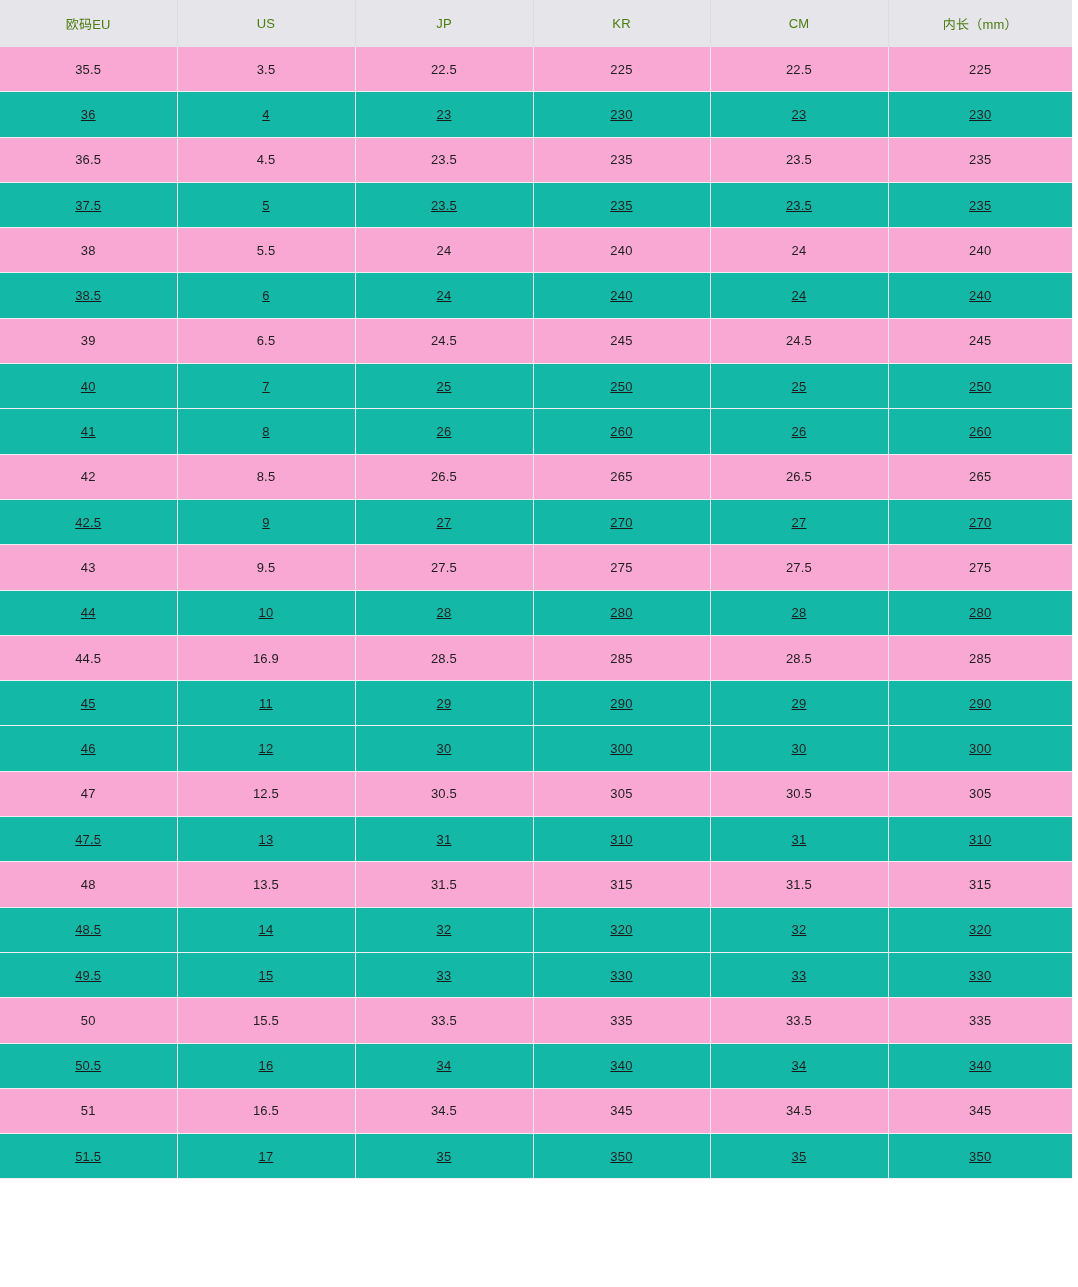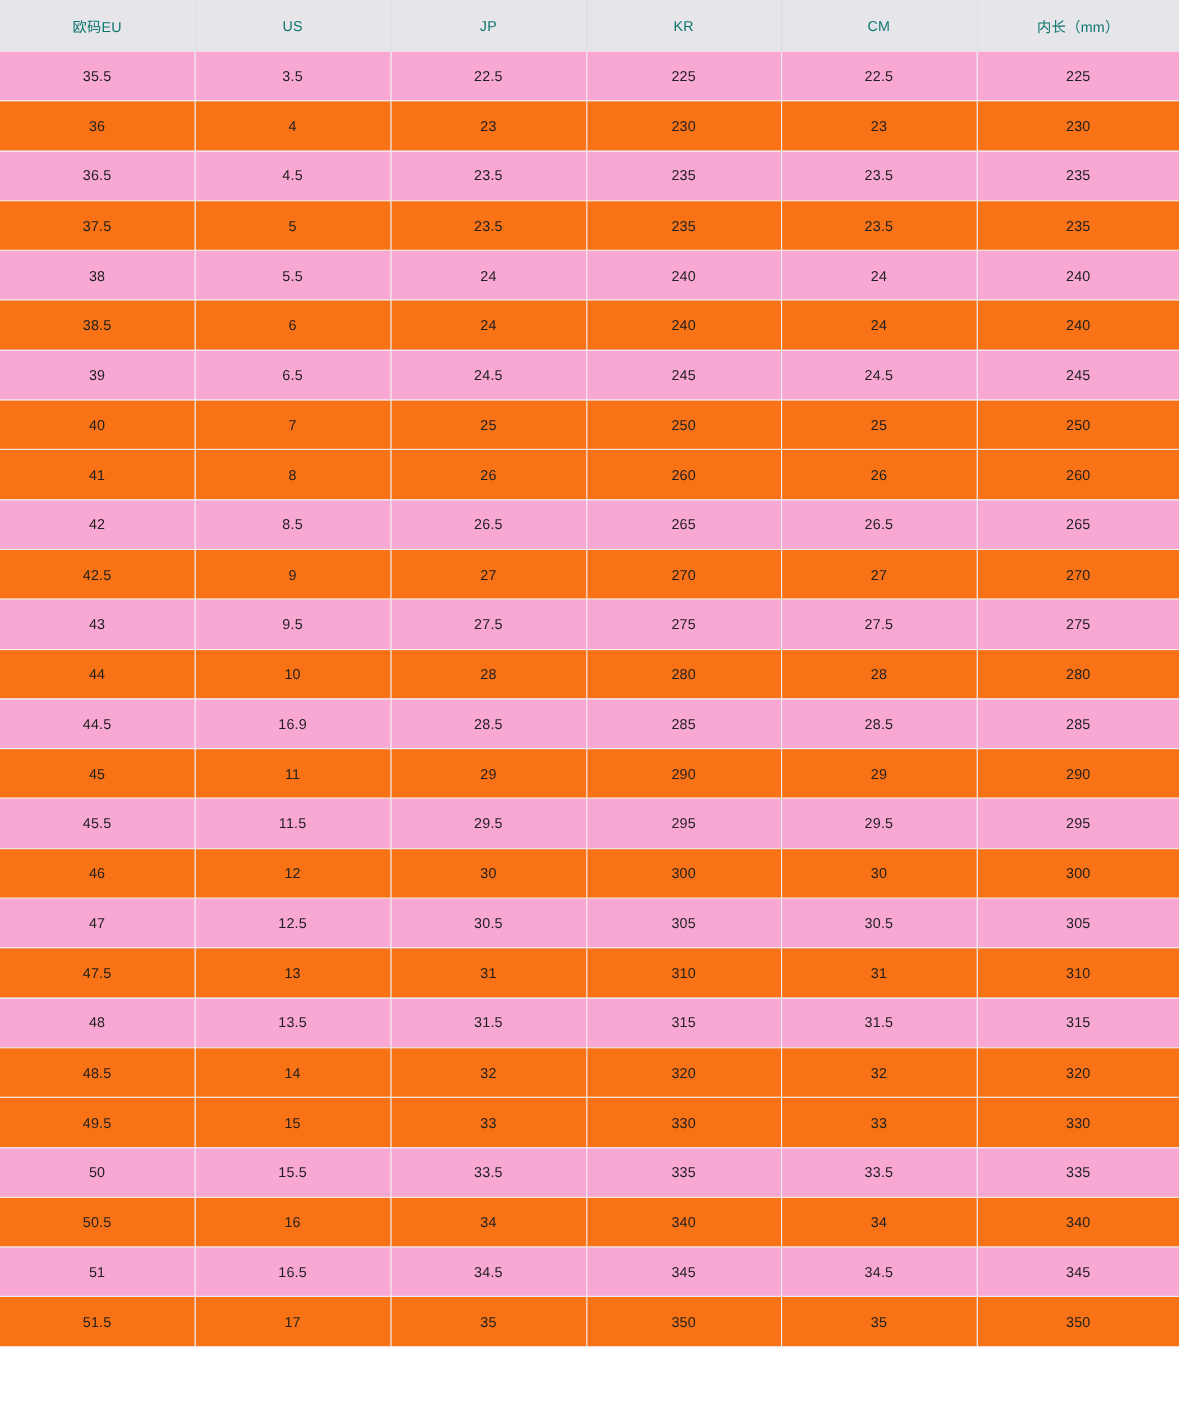--- a/index.html
+++ b/index.html
@@ -35,21 +35,21 @@
   table.size-table col.c2 { width: 178px; }
   table.size-table col.c3 { width: 177px; }
   table.size-table col.c4 { width: 178px; }
   table.size-table col.c5 { width: 184px; }
 
   thead th {
     height: 47px;
     background: #e5e5ea;
     font-size: 13px;
     font-weight: 400;
-    color: #0f766e;
+    color: #4d7c0f;
     text-align: center;
     vertical-align: middle;
     border-right: 1px solid #dcdce4;
     padding: 0;
     letter-spacing: 0.2px;
   }
   thead th:last-child { border-right: none; }
 
   tbody td {
     height: 44.3px;
@@ -60,21 +60,21 @@
     vertical-align: middle;
     border-right: 1px solid #eeeef2;
     border-bottom: 1px solid #f0f0f4;
     padding: 0;
     letter-spacing: 0.2px;
     background: transparent;
   }
   tbody td:last-child { border-right: none; }
 
   tbody tr.row-even { background: #f9a8d4; }
-  tbody tr.row-odd  { background: #f97316; }
+  tbody tr.row-odd  { background: #14b8a6; text-decoration: underline; }
 </style>
 </head>
 <body>
 
 <div class="size-table-wrap">
   <table class="size-table">
     <colgroup>
       <col class="c0">
         <col class="c1">
         <col class="c2">
@@ -206,28 +206,20 @@
           <td>285</td>
         </tr>
         <tr class="row-odd">
           <td>45</td>
           <td>11</td>
           <td>29</td>
           <td>290</td>
           <td>29</td>
           <td>290</td>
         </tr>
-        <tr class="row-even">
-          <td>45.5</td>
-          <td>11.5</td>
-          <td>29.5</td>
-          <td>295</td>
-          <td>29.5</td>
-          <td>295</td>
-        </tr>
         <tr class="row-odd">
           <td>46</td>
           <td>12</td>
           <td>30</td>
           <td>300</td>
           <td>30</td>
           <td>300</td>
         </tr>
         <tr class="row-even">
           <td>47</td>

